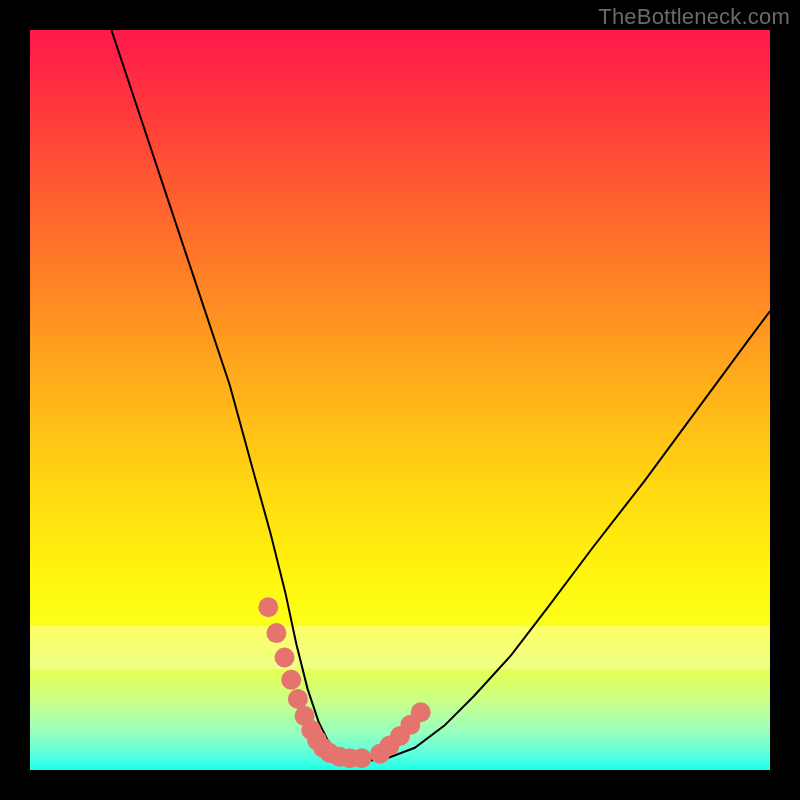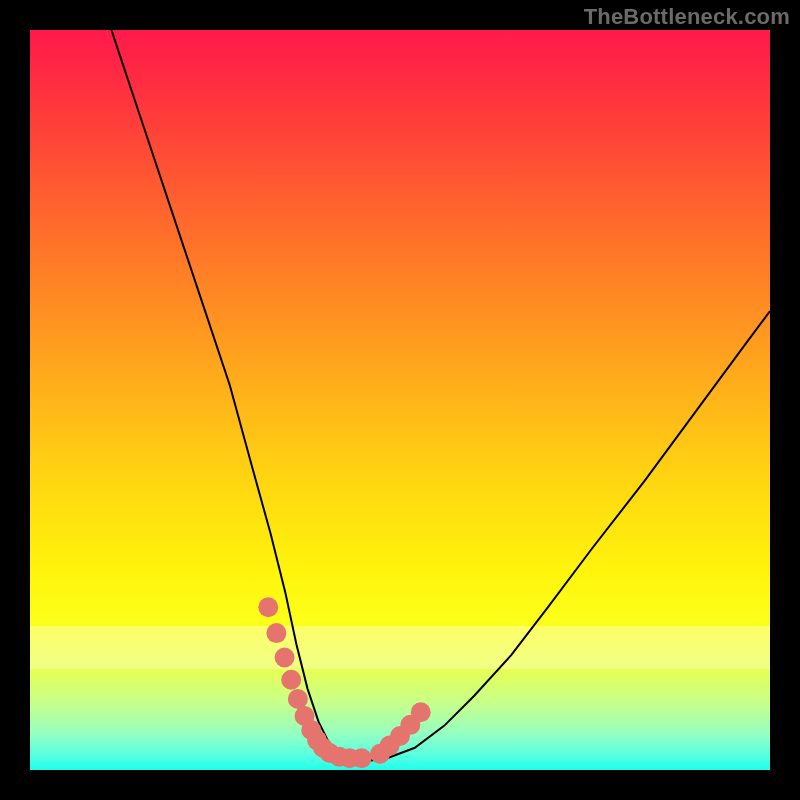--- a/index.html
+++ b/index.html
@@ -58,21 +58,21 @@
     top: 80.5%;
     height: 5.8%;
     background: rgba(255, 255, 220, 0.38);
   }
   .watermark {
     position: absolute;
     top: 4px;
     right: 10px;
     color: #6a6a6a;
     font-size: 22px;
-    font-weight: 700;
+    font-weight: 400;
     letter-spacing: 0.2px;
     user-select: none;
   }
 </style>
 </head>
 <body>
 
 <div class="frame">
   <div class="plot">
     <div class="gradient"></div>

